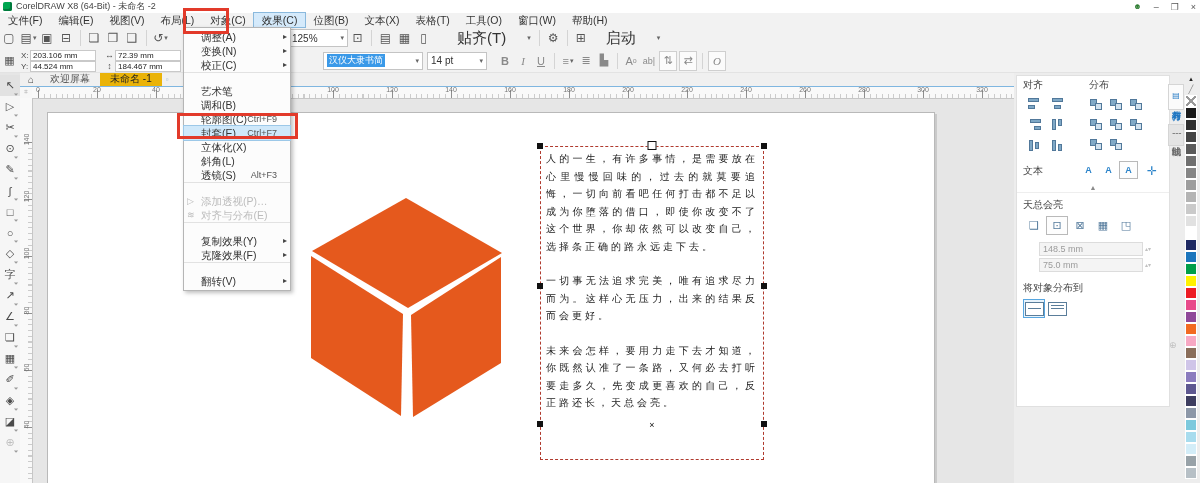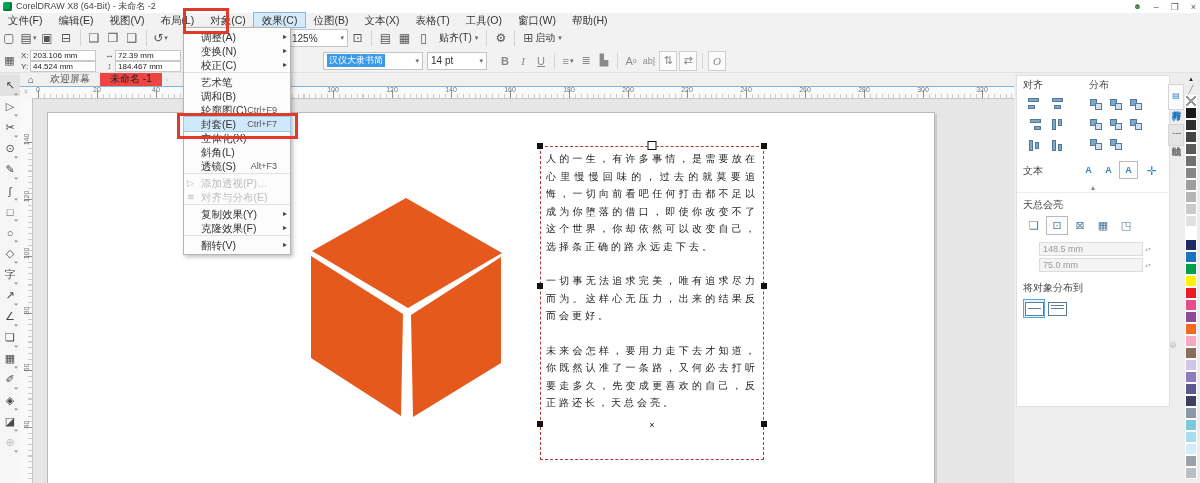--- a/index.html
+++ b/index.html
@@ -22,21 +22,21 @@
   .redbox1{position:absolute;left:183px;top:8px;width:40px;height:20px;border:3px solid #e23a2a;z-index:70;pointer-events:none}
   
   .toolbar{position:absolute;left:0;top:27px;right:0;height:22px;background:#f2f2f2;
            display:flex;align-items:center;color:#555;font-size:12px;z-index:20}
   .tb-btn{min-width:17px;height:18px;display:flex;align-items:center;justify-content:center;margin:0 1px;color:#555}
   .tb-sep{width:1px;height:16px;background:#d4d4d4;margin:0 4px}
   .caret{font-size:7px;color:#666;margin-left:1px}
   .combo{height:16px;background:#fff;border:1px solid #c4c4c4;display:flex;align-items:center;
          padding:0 3px;font-size:10px;color:#333}
   .combo .caret{margin-left:auto;padding-left:6px}
-  .tb-label{font-size:10px;color:#333;margin:0 2px}
+  .tb-label{font-size:15px;color:#333;margin:0 20px}
   .propbar{position:absolute;left:0;top:49px;right:0;height:23px;background:#f2f2f2;
            display:flex;align-items:center;color:#555;z-index:20;border-bottom:1px solid #e3e3e3}
   .xy{display:flex;flex-direction:column;justify-content:center;gap:1px;margin-left:2px}
   .xyrow{display:flex;align-items:center;height:10px}
   .xylab{font-size:8px;width:9px;color:#444}
   .mini-input{width:60px;height:9px;background:#fff;border:1px solid #c9c9c9;font-size:8px;
               line-height:9px;padding:0 2px;color:#222}
   .dimico{font-size:9px;width:11px;text-align:center;color:#555}
   .lockbtn{width:16px;height:16px;margin:0 3px;display:flex;align-items:center;justify-content:center}
   .lockico{width:8px;height:6px;background:#777;border-radius:1px;position:relative;margin-top:3px}
@@ -49,21 +49,21 @@
           margin:0 1px;color:#8a8a8a;font-size:11px}
   .pb-btn.boxed{border:1px solid #cfcfcf;background:#fbfbfb}
   .bold{font-weight:bold}.ital{font-style:italic;font-family:"Liberation Serif",serif}
   .uline{text-decoration:underline}
   .subo{font-size:7px;vertical-align:sub}
   
   .tabrow{position:absolute;left:20px;top:72px;width:994px;height:14px;background:#f0f0f0;
           display:flex;align-items:center;border-bottom:1px solid #7fb6e0;z-index:10;font-size:10px}
   .home-ico{margin:0 6px 0 8px;font-size:10px;color:#444}
   .doctab{padding:0 10px;height:14px;line-height:14px;color:#555}
-  .doctab.active{background:#ef4444;color:#222}
+  .doctab.active{background:#eab308;color:#222}
   .tab-extra{font-size:8px;color:#9ab7cc;margin-left:4px}
   
   .corner{position:absolute;left:20px;top:86px;width:12px;height:12px;background:#f7f7f7;
           border-right:1px solid #cfcfcf;border-bottom:1px solid #cfcfcf;z-index:5;font-size:7px;color:#999;text-align:center;line-height:12px}
   .hruler{position:absolute;left:32px;top:86px;width:982px;height:12px;background:#f9f9f9;
           border-bottom:1px solid #c6c6c6;z-index:5;
           background-image:repeating-linear-gradient(to right,#8f8f8f 0 1px,transparent 1px 59px),
                            repeating-linear-gradient(to right,#cccccc 0 1px,transparent 1px 5.9px);
           background-size:100% 8px,100% 4px;background-position:6px bottom,6px bottom;background-repeat:no-repeat,no-repeat}
   .rn{position:absolute;top:0;font-size:7px;color:#777;transform:translateX(-50%)}
@@ -98,21 +98,21 @@
   .h-tc{left:50%;top:-6px;width:7px;height:7px;background:#fff;border:1px solid #111;transform:translateX(-50%)}
   .h-x{position:absolute;left:50%;top:273px;transform:translateX(-50%);font-size:9px;color:#111;background:none;width:auto;height:auto}
   
   .dropdown{position:absolute;left:183px;top:27px;width:106px;background:#fcfcfc;
             border:1px solid #b5b5b5;box-shadow:2px 2px 4px rgba(0,0,0,.25);z-index:60;
             padding:2px 0;font-size:10.5px}
   .mi{height:14px;line-height:14px;position:relative;padding-left:17px;color:#333;cursor:default}
   .mi-ico{position:absolute;left:3px;top:0;font-size:9px;color:#b9b9b9}
   .mi-sc{position:absolute;right:13px;top:0;font-size:9px;color:#555}
   .mi-ar{position:absolute;right:3px;top:0;font-size:8px;color:#444}
-  .mi.sep-after{border-bottom:1px solid #e2e2e2;margin-bottom:2px}
+  .mi.sep-after{border-bottom:1px solid #e2e2e2;margin-bottom:11px}
   .mi.disabled{color:#bcbcbc}
   .mi.disabled .mi-sc{color:#bcbcbc}
   .mi.highlight{background:#cfe8fa;outline:1px solid #9cc8e8}
   .redbox2{position:absolute;left:-6px;top:86px;width:115px;height:20px;border:3px solid #e23a2a;pointer-events:none}
   
   .rightpanel{position:absolute;right:0;top:72px;width:186px;bottom:0;background:#ededed;z-index:10}
   .docker{position:absolute;left:2px;top:3px;width:152px;height:330px;background:#fff;border:1px solid #e0e0e0;font-size:10px;color:#333}
   .dk-title{height:16px;display:flex;align-items:center;padding:0 6px;font-size:10.5px;border-bottom:1px solid #eee}
   .dk-winbtns{margin-left:auto;color:#9a9a9a;font-size:8px;letter-spacing:3px}
   .dk-row{display:flex;align-items:center;padding:2px 6px}

